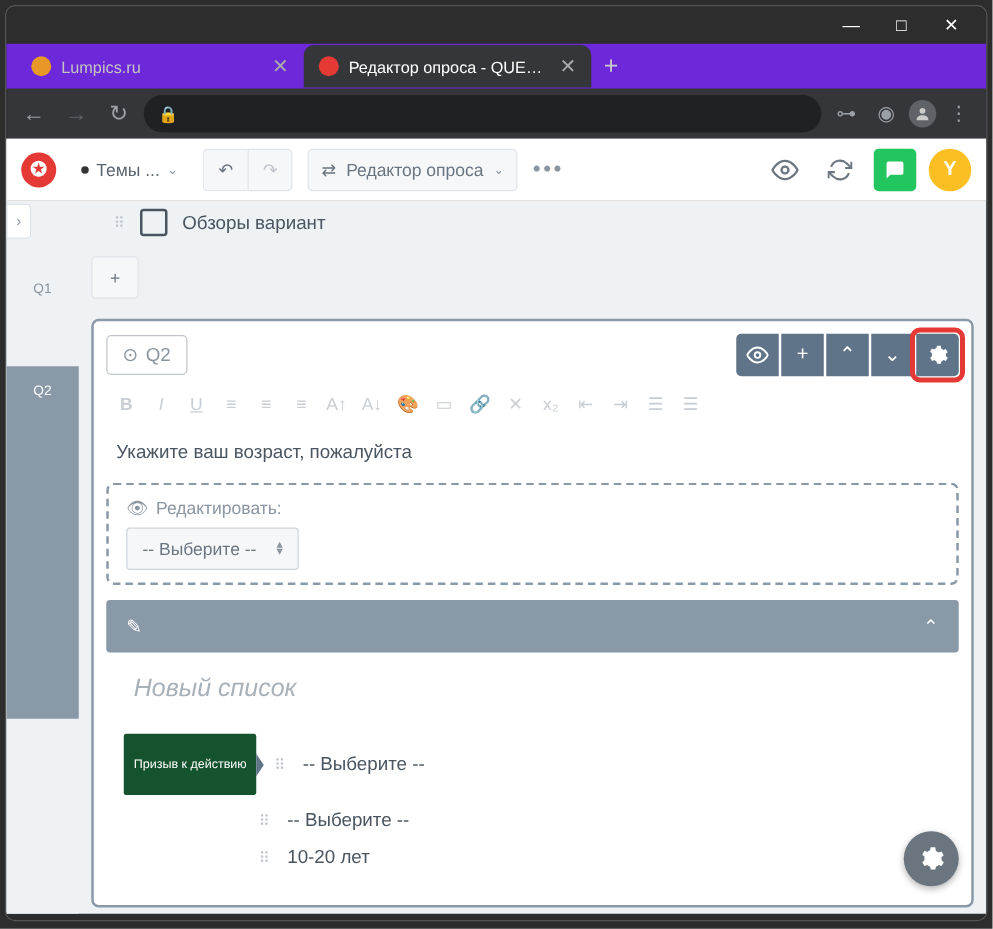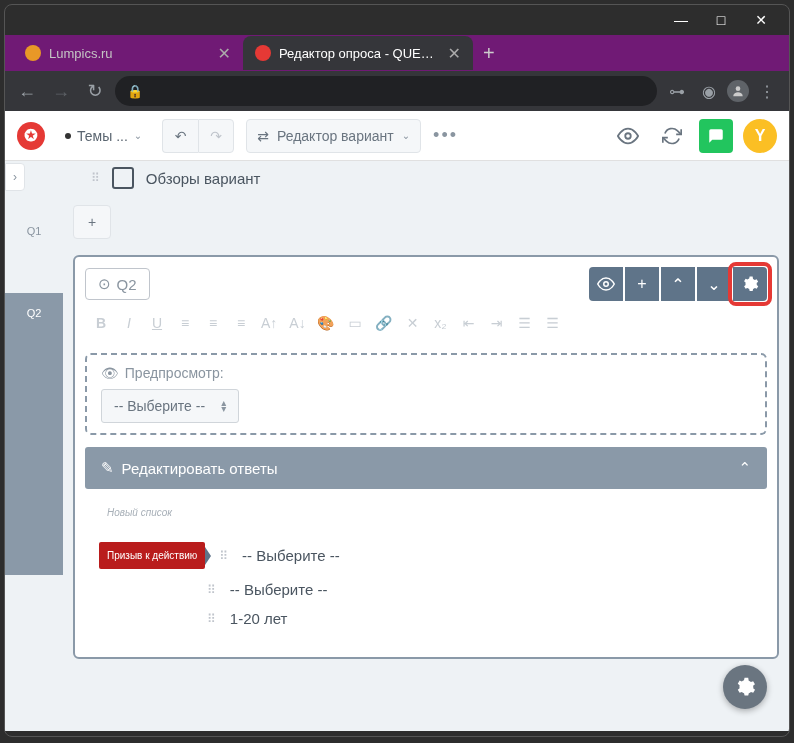--- a/index.html
+++ b/index.html
@@ -1,20 +1,20 @@
 <!DOCTYPE html>
 <html><head>
 <meta charset="utf-8">
 <style>
 *{margin:0;padding:0;box-sizing:border-box;font-family:Arial,sans-serif}
 body{background:#2d2d2d;width:794px;height:743px;overflow:hidden}
 .window{background:#2d2d2d;border:1px solid #555;border-radius:8px;margin:4px;width:786px;height:733px;overflow:hidden}
 .titlebar{display:flex;justify-content:flex-end;align-items:center;height:30px;padding:0 8px}
 .titlebar span{width:40px;text-align:center;color:#fff;font-size:14px;cursor:pointer}
-.tabs{display:flex;align-items:center;height:36px;background:#701a75;padding-left:8px}
+.tabs{display:flex;align-items:center;height:36px;background:#6d28d9;padding-left:8px}
 .tab{display:flex;align-items:center;height:34px;padding:0 12px;color:#c4c4c4;font-size:13px;gap:8px;border-radius:8px 8px 0 0;min-width:230px;max-width:230px}
 .tab.active{background:#35363a;color:#fff}
 .tab .favicon{width:16px;height:16px;background:#e89827;border-radius:50%;flex-shrink:0}
 .tab.active .favicon{background:#e53935;border-radius:50%}
 .tab .title{flex:1;overflow:hidden;text-overflow:ellipsis;white-space:nowrap}
 .tab .close{color:#aaa;font-size:16px;cursor:pointer}
 .newtab{color:#ccc;font-size:20px;padding:0 10px;cursor:pointer}
 .addrbar{display:flex;align-items:center;height:40px;background:#35363a;padding:0 8px;gap:6px}
 .navbtn{width:28px;height:28px;display:flex;align-items:center;justify-content:center;color:#9aa0a6;font-size:18px;cursor:pointer;border-radius:50%}
 .navbtn.fwd{color:#5f6368}
@@ -68,23 +68,23 @@
 .highlight{position:absolute;right:-5px;top:-5px;width:44px;height:44px;border:4px solid #e53935;border-radius:8px;pointer-events:none}
 .formatbar{display:flex;gap:12px;padding:14px 8px;color:#c8ced4;font-size:14px;flex-wrap:wrap;align-items:center}
 .formatbar span{cursor:pointer;min-width:16px;text-align:center}
 .qtitle{color:#4a5560;font-size:15px;padding:8px}
 .preview{border:2px dashed #8a99a8;border-radius:6px;padding:10px 14px;margin-top:8px}
 .prevlabel{color:#8a95a0;font-size:14px;display:flex;gap:6px;align-items:center}
 .select{margin-top:8px;display:inline-flex;align-items:center;background:#f5f7f9;border:1px solid #d0d5da;border-radius:3px;padding:8px 12px;gap:16px;color:#6a7580;font-size:14px}
 .select .sarrows{font-size:10px;color:#8a95a0;display:flex;flex-direction:column;line-height:6px}
 .editans{background:#8a99a8;color:#fff;display:flex;justify-content:space-between;align-items:center;padding:12px 16px;margin-top:12px;border-radius:3px;font-size:15px;cursor:pointer}
 .anslist{padding:14px}
-.listtitle{color:#a8b0b8;font-style:italic;font-size:10px;padding:4px 8px 18px}
+.listtitle{color:#a8b0b8;font-style:italic;font-size:20px;padding:4px 8px 18px}
 .ansrow{display:flex;align-items:center;gap:14px;padding:6px 0}
-.cta{background:#b91c1c;color:#fff;font-size:10px;padding:8px 8px;border-radius:2px;position:relative}
+.cta{background:#14532d;color:#fff;font-size:10px;padding:19px 8px;border-radius:2px;position:relative}
 .cta:after{content:'';position:absolute;right:-6px;top:50%;transform:translateY(-50%);border-left:6px solid #5f7489;border-top:9px solid transparent;border-bottom:9px solid transparent}
 .ansrow .drag6{margin-left:0}
 .ansrow.indent{padding-left:108px}
 .fab{position:absolute;bottom:22px;right:22px;width:44px;height:44px;border-radius:50%;background:#6a7580;color:#fff;display:flex;align-items:center;justify-content:center;font-size:20px;cursor:pointer;box-shadow:0 2px 6px rgba(0,0,0,0.3)}
 svg{display:block}
 </style>
 </head>
 <body>
 
 <div class="window">
@@ -135,21 +135,21 @@
         <span class="dot"></span>
         <span>Темы ...</span>
         <span class="chev">⌄</span>
       </div>
       <div class="undoredo">
         <div class="toolbtn half">↶</div>
         <div class="toolbtn half">↷</div>
       </div>
       <div class="toolbtn editor-dd">
         <span>⇄</span>
-        <span>Редактор вариант</span>
+        <span>Редактор опроса</span>
         <span class="ddchev">⌄</span>
       </div>
       <span class="more3">•••</span>
       <div class="hdrright">
         <div class="icbtn eye">
             <svg width="22" height="22" viewBox="0 0 24 24" fill="none" stroke="#6a7580" stroke-width="2">
               <path d="M1 12s4-8 11-8 11 8 11 8-4 8-11 8-11-8-11-8z"></path>
               <circle cx="12" cy="12" r="3"></circle>
             </svg>
           </div>
@@ -223,57 +223,57 @@
             <span>▭</span>
             <span>🔗</span>
             <span>✕</span>
             <span>x₂</span>
             <span>⇤</span>
             <span>⇥</span>
             <span>☰</span>
             <span>☰</span>
           </div>
 
+          <div class="qtitle">Укажите ваш возраст, пожалуйста</div>
 
           <div class="preview">
             <div class="prevlabel">
               <span>👁</span>
-              <span>Предпросмотр:</span>
+              <span>Редактировать:</span>
             </div>
             <div class="select">
               <span>-- Выберите --</span>
               <span class="sarrows">
                   <span>▴</span>
                   <span>▾</span>
                 </span>
             </div>
           </div>
 
           <div class="editans">
             <span style="display:flex;gap:8px;align-items:center">
                 <span>✎</span>
-                <span>Редактировать ответы</span>
               </span>
             <span>⌃</span>
           </div>
 
           <div class="anslist">
             <div class="listtitle">Новый список</div>
             <div class="ansrow">
               <span class="cta">Призыв к действию</span>
               <span class="drag6">⠿</span>
               <span class="opttext">-- Выберите --</span>
             </div>
             <div class="ansrow indent">
               <span class="drag6">⠿</span>
               <span class="opttext">-- Выберите --</span>
             </div>
             <div class="ansrow indent">
               <span class="drag6">⠿</span>
-              <span class="opttext">1-20 лет</span>
+              <span class="opttext">10-20 лет</span>
             </div>
           </div>
         </div>
       </div>
     </div>
 
     <div class="fab">
         <svg width="22" height="22" viewBox="0 0 24 24" fill="#fff">
           <path d="M12 8a4 4 0 100 8 4 4 0 000-8zm9 4a7 7 0 00-.14-1.4l2-1.6-2-3.4-2.4 1a7 7 0 00-2.4-1.4L15.5 2h-4l-.6 2.6a7 7 0 00-2.4 1.4l-2.4-1-2 3.4 2 1.6A7 7 0 006 12c0 .48.05.94.14 1.4l-2 1.6 2 3.4 2.4-1a7 7 0 002.4 1.4l.6 2.6h4l.6-2.6a7 7 0 002.4-1.4l2.4 1 2-3.4-2-1.6c.09-.46.14-.92.14-1.4z"></path>
         </svg>

